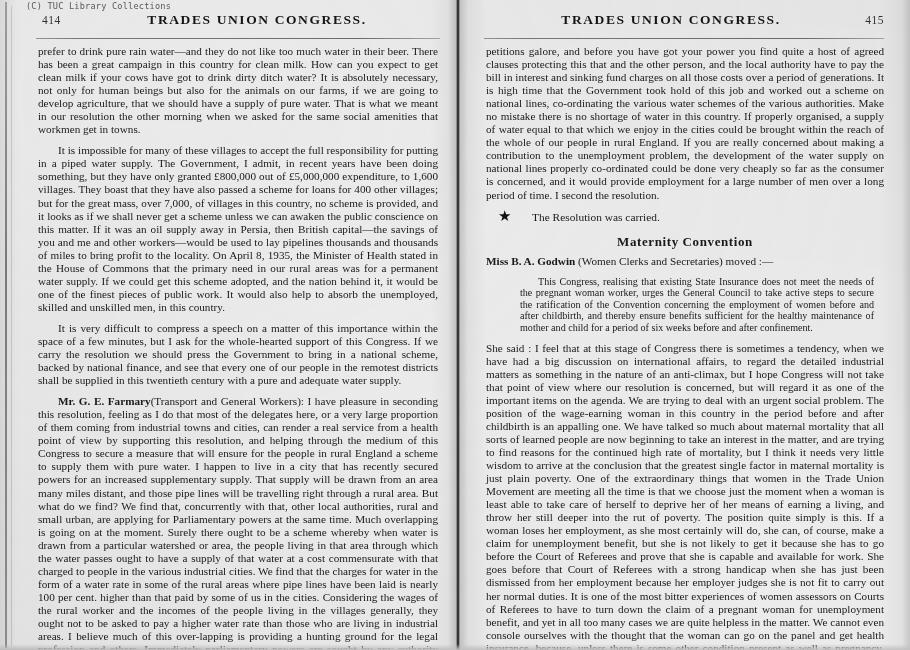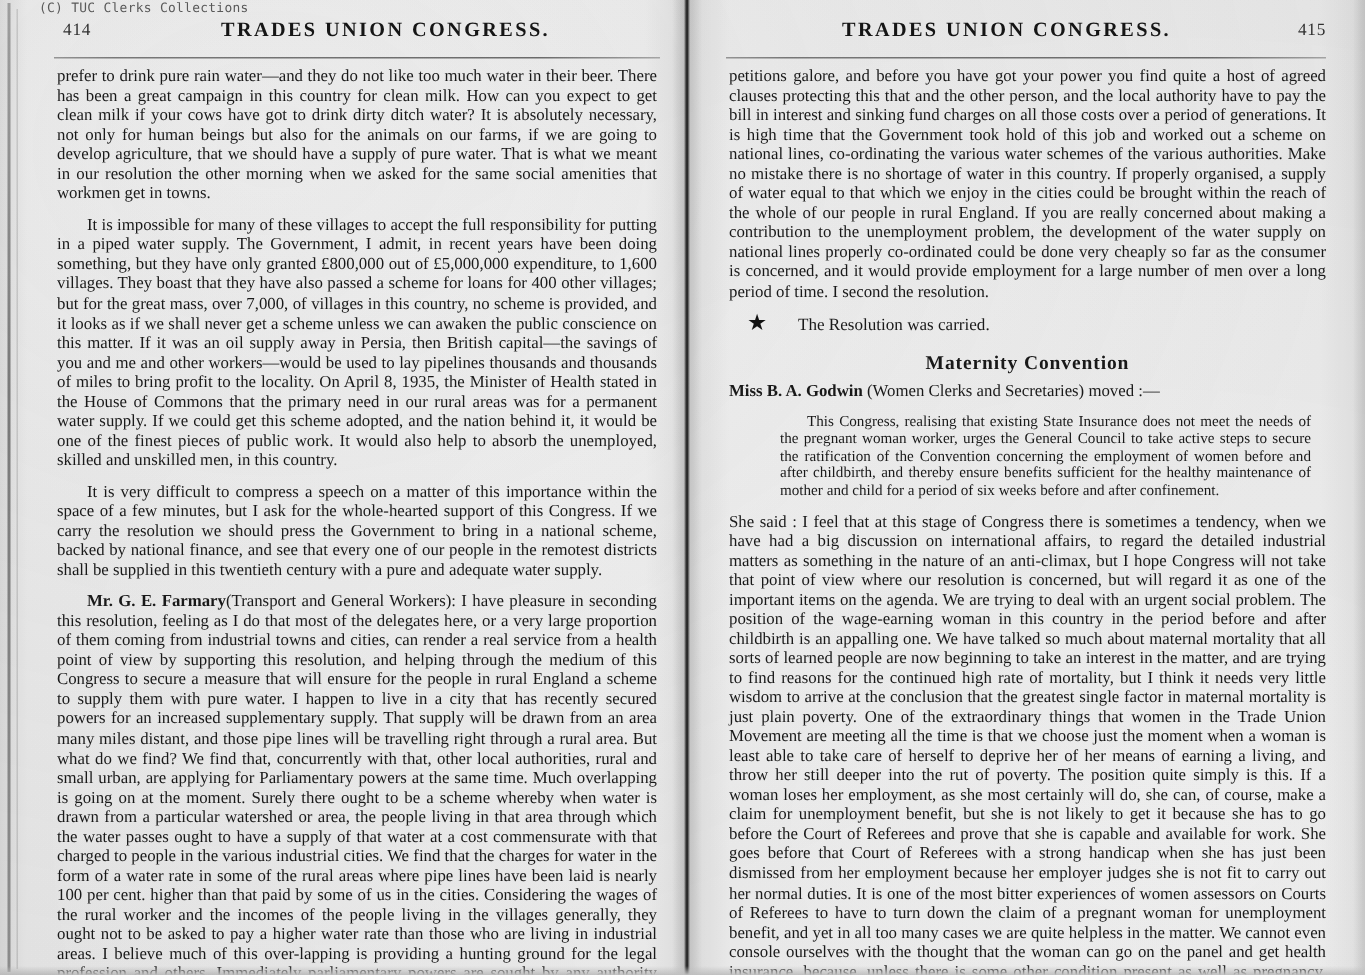--- a/index.html
+++ b/index.html
@@ -226,14 +226,14 @@
       <p class="resolution">This Congress, realising that existing State Insurance does not meet the needs of the pregnant woman worker, urges the General Council to take active steps to secure the ratification of the Convention concerning the employment of women before and after childbirth, and thereby ensure benefits sufficient for the healthy maintenance of mother and child for a period of six weeks before and after confinement.</p>
 
       <p class="body cont"><span>She said :</span><span> I feel that at this stage of Congress there is sometimes a tendency, when we have had a big discussion on international affairs, to regard the detailed industrial matters as something in the nature of an anti-climax, but I hope Congress will not take that point of view where our resolution is concerned, but will regard it as one of the important items on the agenda. We are trying to deal with an urgent social problem. The position of the wage-earning woman in this country in the period before and after childbirth is an appalling one. We have talked so much about maternal mortality that all sorts of learned people are now beginning to take an interest in the matter, and are trying to find reasons for the continued high rate of mortality, but I think it needs very little wisdom to arrive at the conclusion that the greatest single factor in maternal mortality is just plain poverty. One of the extraordinary things that women in the Trade Union Movement are meeting all the time is that we choose just the moment when a woman is least able to take care of herself to deprive her of her means of earning a living, and throw her still deeper into the rut of poverty. The position quite simply is this. If a woman loses her employment, as she most certainly will do, she can, of course, make a claim for unemployment benefit, but she is not likely to get it because she has to go before the Court of Referees and prove that she is capable and available for work. She goes before that Court of Referees with a strong handicap when she has just been dismissed from her employment because her employer judges she is not fit to carry out her normal duties. It is one of the most bitter experiences of women assessors on Courts of Referees to have to turn down the claim of a pregnant woman for unemployment benefit, and yet in all too many cases we are quite helpless in the matter. We cannot even console ourselves with the thought that the woman can go on the panel and get health insurance, because, unless there is some other condition present as well as pregnancy, she is not allowed to sign on for health insurance benefit. So she falls between two stools, and at the most critical period of her life we tell her she must</span></p>
     </div>
   </div>
 
   <div class="edge-right"></div>
   <div class="edge-bottom"></div>
   <div class="scan-fade"></div>
 
-  <div class="watermark">(C) TUC Clerks Collections</div>
+  <div class="watermark">(C) TUC Library Collections</div>
 </div>
 
 </body></html>

